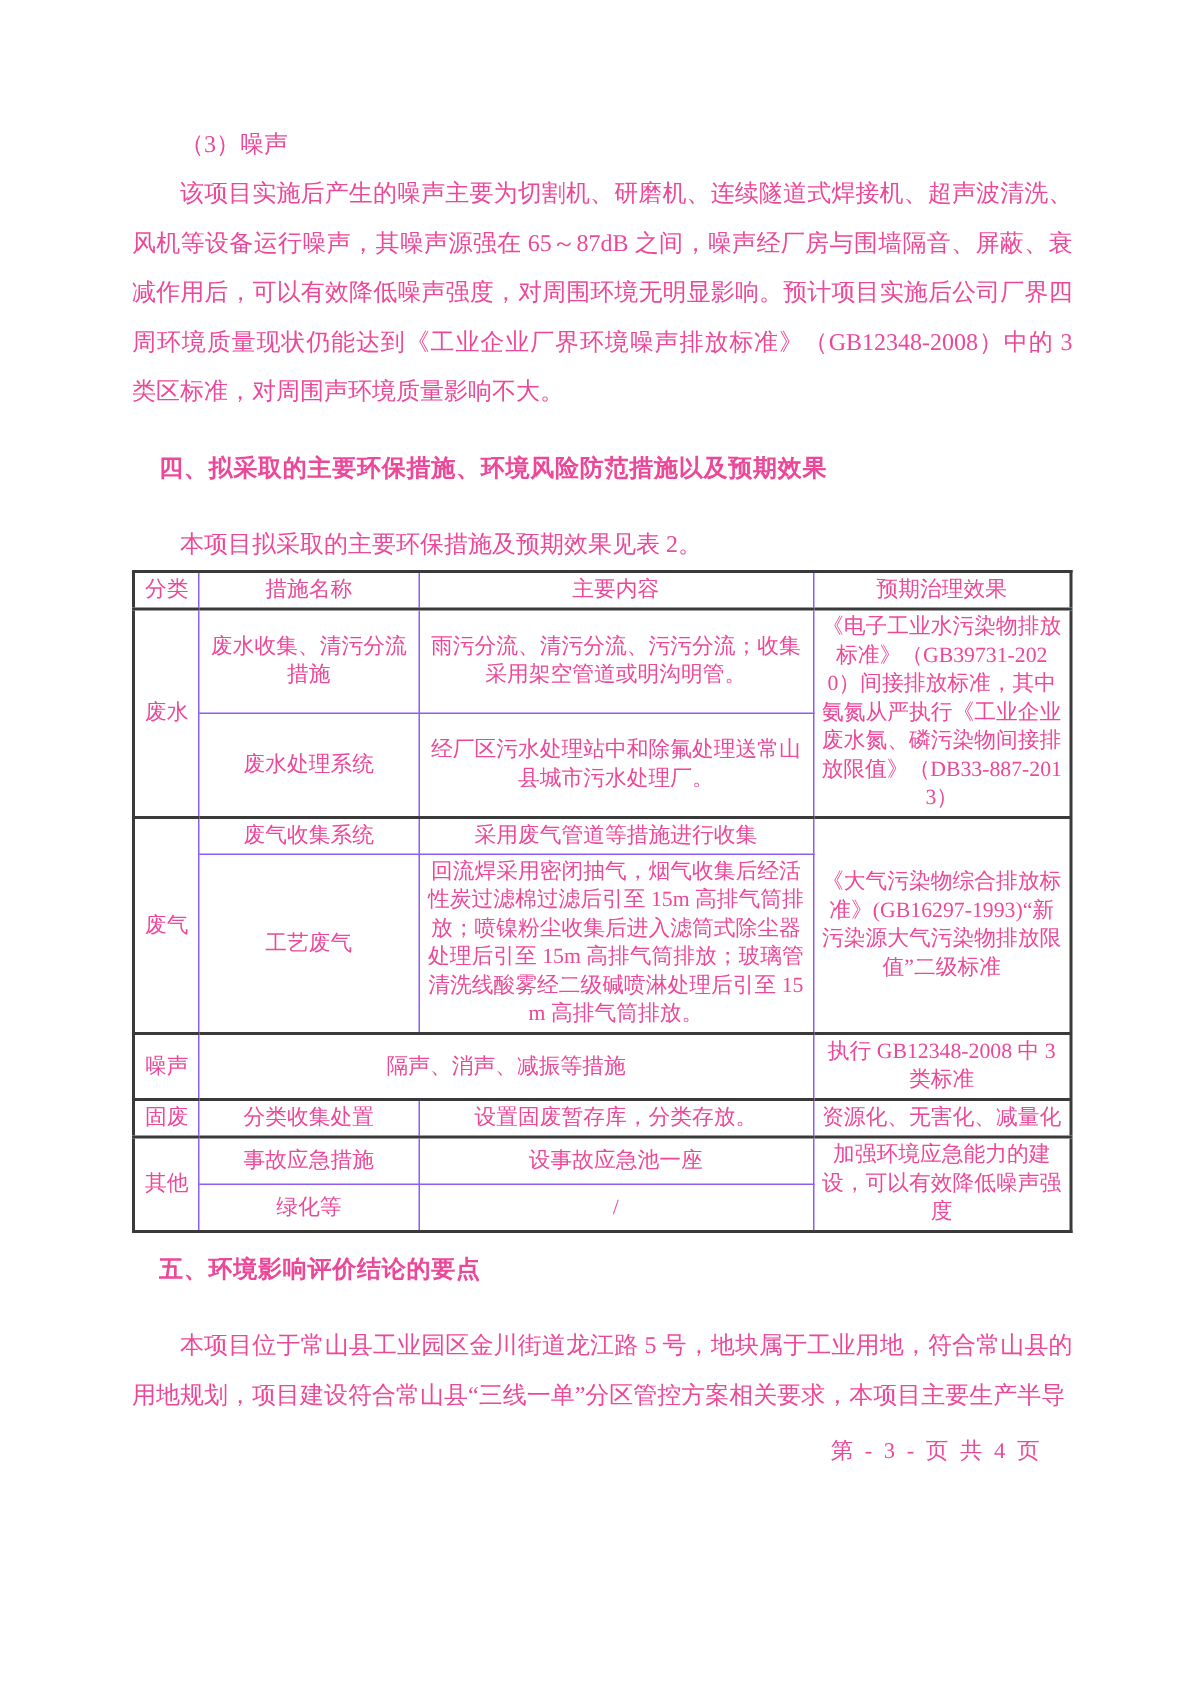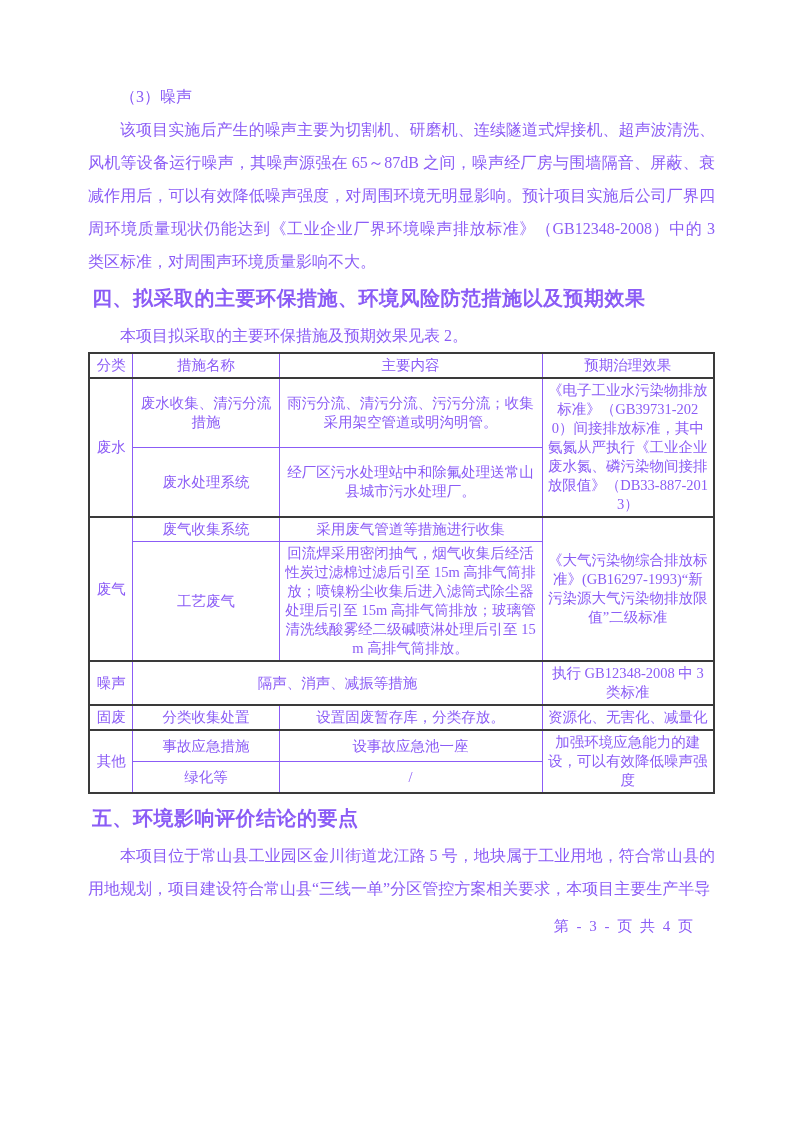--- a/index.html
+++ b/index.html
@@ -8,21 +8,21 @@
     background: #e8e8e8;
   }
   .page {
     position: relative;
     width: 800px;
     height: 1132px;
     margin: 0 auto;
     background: #ffffff;
     box-sizing: border-box;
     padding: 80px 85px 0 88px;
-    color: #8b5cf6;
+    color: #ec4899;
     font-family: "Liberation Serif", "DejaVu Serif", serif;
     font-size: 16px;
     overflow: hidden;
   }
   .body-line, .paragraph {
     line-height: 33px;
     margin: 0;
     text-align: justify;
   }
   .sub-heading {
@@ -31,23 +31,23 @@
     text-indent: 2em;
     font-weight: normal;
     font-size: 16px;
   }
   .paragraph {
     text-indent: 2em;
   }
   .section-heading {
     font-family: "Liberation Sans", "DejaVu Sans", sans-serif;
     font-weight: bold;
-    font-size: 20px;
+    font-size: 16px;
     line-height: 33px;
-    margin: 4px;
+    margin: 18px;
     letter-spacing: 0.5px;
   }
   .table-title {
     font-family: "Liberation Sans", "DejaVu Sans", sans-serif;
     font-weight: bold;
     font-size: 16px;
     text-align: center;
     line-height: 28px;
     margin: 2px 0 4px 0;
   }

